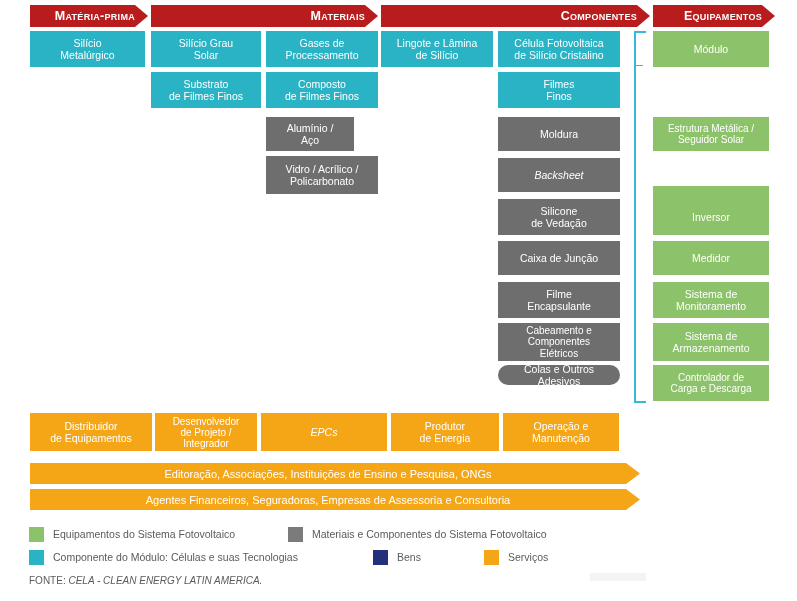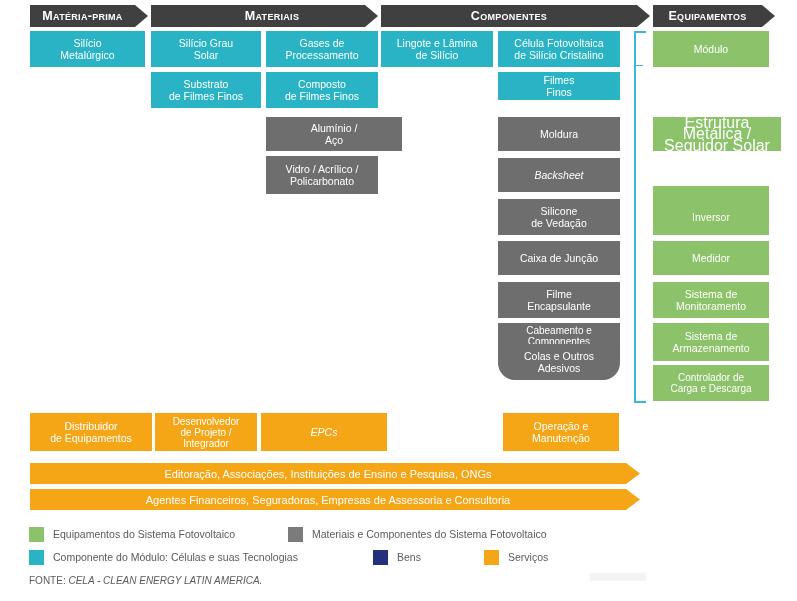--- a/index.html
+++ b/index.html
@@ -9,22 +9,22 @@
     font-family:"Liberation Sans","DejaVu Sans",sans-serif;
     position:relative;
     overflow:hidden;
     color:#ffffff;
   }
   .stage{position:absolute;left:0;top:0;width:797px;height:601px;}
 
   
   .banner{
     position:absolute;height:22px;
-    background:#404040;
-    display:flex;align-items:center;justify-content:center;
+    background:#b91c1c;
+    display:flex;align-items:center;justify-content:flex-end;
     color:#ffffff;
     font-size:10.5px;font-weight:bold;letter-spacing:.6px;
     text-transform:uppercase;
     -webkit-clip-path:polygon(0 0, calc(100% - 13px) 0, 100% 50%, calc(100% - 13px) 100%, 0 100%);
     clip-path:polygon(0 0, calc(100% - 13px) 0, 100% 50%, calc(100% - 13px) 100%, 0 100%);
     box-sizing:border-box;
     padding-right:13px;
   }
   .banner span{display:block;line-height:1;}
   .smallcaps{font-variant:small-caps;text-transform:none;font-size:12.5px;letter-spacing:.3px;}
@@ -96,60 +96,61 @@
     <span class="smallcaps">Equipamentos</span>
   </div>
 
   <div class="cell teal" style="left:30px;top:31px;width:115px;height:36px;">Silício<br>Metalúrgico</div>
 
   <div class="cell teal" style="left:151px;top:31px;width:110px;height:36px;">Silício Grau<br>Solar</div>
   <div class="cell teal" style="left:151px;top:72px;width:110px;height:36px;">Substrato<br>de Filmes Finos</div>
 
   <div class="cell teal" style="left:266px;top:31px;width:112px;height:36px;">Gases de<br>Processamento</div>
   <div class="cell teal" style="left:266px;top:72px;width:112px;height:36px;">Composto<br>de Filmes Finos</div>
-  <div class="cell gray" style="left:266px;top:117px;width:136px;height:34px;text-align:center;">Alumínio /<br>Aço</div>
+  <div class="cell gray" style="left:266px;top:117px;width:88px;height:34px;text-align:center;">Alumínio /<br>Aço</div>
   <div class="cell gray" style="left:266px;top:156px;width:112px;height:38px;">Vidro / Acrílico /<br>Policarbonato</div>
 
   <div class="cell teal" style="left:381px;top:31px;width:112px;height:36px;">Lingote e Lâmina<br>de Silício</div>
 
   <div class="cell teal" style="left:498px;top:31px;width:122px;height:36px;">Célula Fotovoltaica<br>de Silício Cristalino</div>
-  <div class="cell teal" style="left:498px;top:72px;width:122px;height:28px;">Filmes<br>Finos</div>
+  <div class="cell teal" style="left:498px;top:72px;width:122px;height:36px;">Filmes<br>Finos</div>
   <div class="cell gray" style="left:498px;top:117px;width:122px;height:34px;">Moldura</div>
   <div class="cell gray" style="left:498px;top:158px;width:122px;height:34px;">
     <i>Backsheet</i>
   </div>
   <div class="cell gray" style="left:498px;top:199px;width:122px;height:36px;">Silicone<br>de Vedação</div>
   <div class="cell gray" style="left:498px;top:241px;width:122px;height:34px;">Caixa de Junção</div>
   <div class="cell gray" style="left:498px;top:282px;width:122px;height:36px;">Filme<br>Encapsulante</div>
   <div class="cell gray" style="left:498px;top:323px;width:122px;height:38px;font-size:10px;line-height:11.5px;">Cabeamento e<br>Componentes<br>Elétricos</div>
-  <div class="cell gray" style="left:498px;top:344px;width:122px;height:36px;border-radius:17px;">Colas e Outros<br>Adesivos</div>
+  <div class="cell gray" style="left:498px;top:365px;width:122px;height:20px;border-radius:17px;">Colas e Outros<br>Adesivos</div>
 
   <div class="bracket" style="left:634px;top:31px;width:13px;height:372px;">
     <div class="v"></div>
     <div class="t"></div>
     <div class="b"></div>
     <div class="mid" style="top:34px;"></div>
   </div>
 
   <div class="cell green" style="left:653px;top:31px;width:116px;height:36px;">Módulo</div>
-  <div class="cell green" style="left:653px;top:117px;width:128px;height:34px;font-size:16px;line-height:11.5px;">Estrutura Metálica /<br>Seguidor Solar</div>
+  <div class="cell green" style="left:653px;top:117px;width:116px;height:34px;font-size:10px;line-height:11.5px;">Estrutura Metálica /<br>Seguidor Solar</div>
   <div class="cell green" style="left:653px;top:158px;width:116px;height:34px;margin-top:28px;">
     <i>String Box</i>
   </div>
   <div class="cell green" style="left:653px;top:199px;width:116px;height:36px;">Inversor</div>
   <div class="cell green" style="left:653px;top:241px;width:116px;height:34px;">Medidor</div>
   <div class="cell green" style="left:653px;top:282px;width:116px;height:36px;">Sistema de<br>Monitoramento</div>
   <div class="cell green" style="left:653px;top:323px;width:116px;height:38px;">Sistema de<br>Armazenamento</div>
   <div class="cell green" style="left:653px;top:365px;width:116px;height:36px;font-size:10px;line-height:11.5px;">Controlador de<br>Carga e Descarga</div>
 
   <div class="cell orange" style="left:30px;top:413px;width:122px;height:38px;">Distribuidor<br>de Equipamentos</div>
   <div class="cell orange" style="left:155px;top:413px;width:102px;height:38px;font-size:10px;line-height:11px;">Desenvolvedor<br>de Projeto /<br>Integrador</div>
   <div class="cell orange" style="left:261px;top:413px;width:126px;height:38px;">
     <i>EPCs</i>
   </div>
+  <div class="cell orange" style="left:391px;top:413px;width:108px;height:38px;">Produtor<br>de Energia</div>
   <div class="cell orange" style="left:503px;top:413px;width:116px;height:38px;">Operação e<br>Manutenção</div>
 
   <div class="arrowbar" style="left:30px;top:463px;width:610px;">
     <span>Editoração, Associações, Instituições de Ensino e Pesquisa, ONGs</span>
   </div>
   <div class="arrowbar" style="left:30px;top:489px;width:610px;">
     <span>Agentes Financeiros, Seguradoras, Empresas de Assessoria e Consultoria</span>
   </div>
 
   <div class="sw green" style="left:29px;top:527px;"></div>

